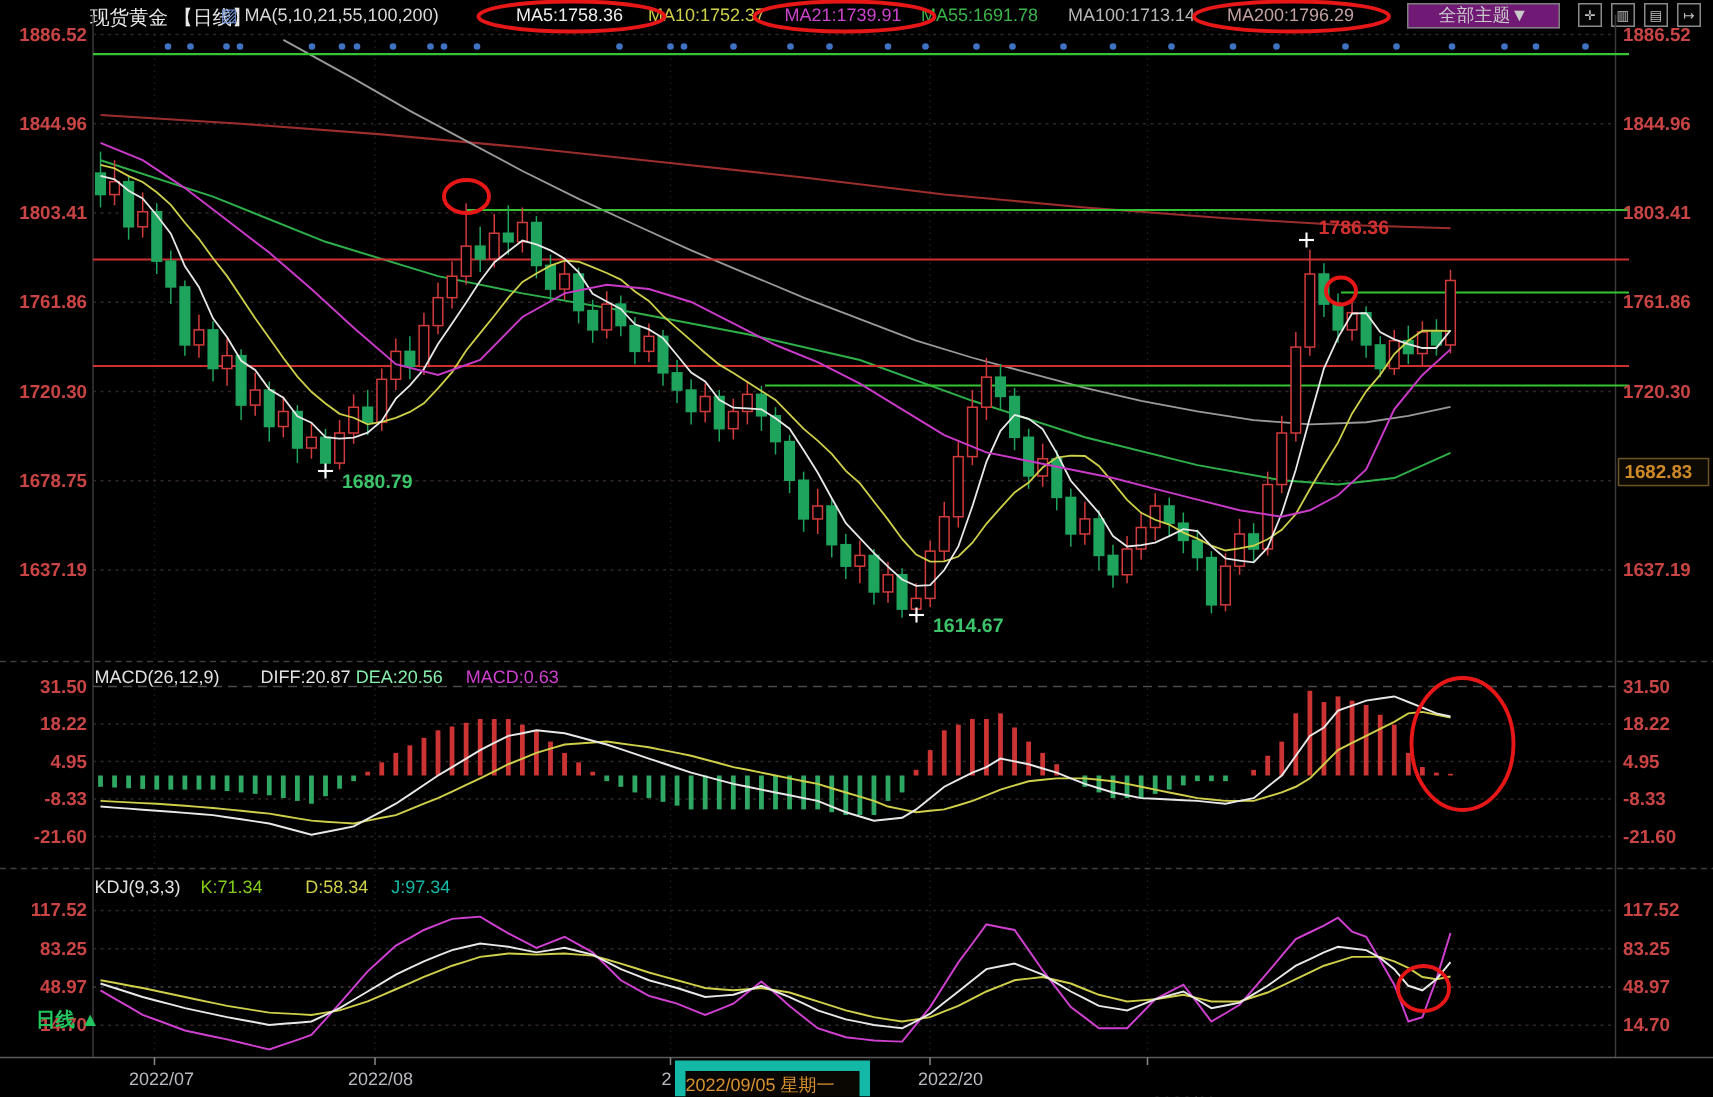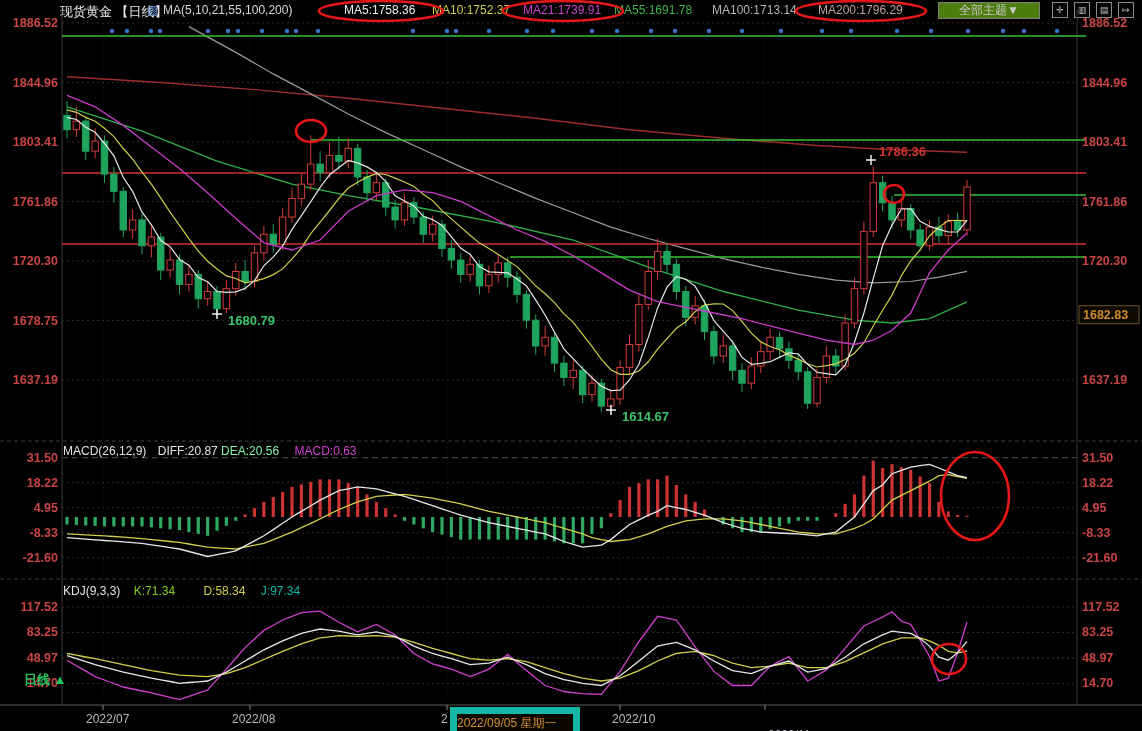--- a/index.html
+++ b/index.html
@@ -2,21 +2,21 @@
 <html><head>
 <meta charset="utf-8">
 <style>
   html,body{margin:0;padding:0;background:#000;}
   #app{position:relative;width:1142px;height:731px;background:#000;overflow:hidden;
        font-family:"Liberation Sans","DejaVu Sans",sans-serif;}
   #chart-svg{position:absolute;left:0;top:0;}
   .hdr-item{position:absolute;top:3px;font-size:12px;white-space:nowrap;}
   .sym{color:#e9e9e9;font-weight:normal;font-size:13px;}
   .btn-theme{position:absolute;left:938px;top:2px;width:100px;height:15px;line-height:15px;
-             text-align:center;color:#c9c9c9;font-size:12px;border:1px solid #7f7f7f;background:#4d7c0f;}
+             text-align:center;color:#c9c9c9;font-size:12px;border:1px solid #7f7f7f;background:#701a75;}
   .tool{position:absolute;top:2px;width:14px;height:14px;border:1px solid #8a8a8a;color:#c0c0c0;
         font-size:9px;line-height:14px;text-align:center;background:#050505;}
   .ind-hdr{position:absolute;font-size:12px;white-space:nowrap;}
   .ft-date{position:absolute;top:712px;font-size:12px;color:#b9b9c2;white-space:nowrap;}
   .period-tag{position:absolute;left:24px;top:671px;font-size:13px;font-weight:bold;color:#22c55e;}
   .tooltip{position:absolute;left:450px;top:707px;width:116px;height:18px;line-height:18px;
            text-align:left;color:#d8912f;font-size:12px;border:7px solid #14b8a6;background:#0a0703;}
 </style>
 </head>
 <body>
@@ -464,34 +464,34 @@
       <ellipse cx="949" cy="659" rx="17" ry="15" fill="none" stroke="#e81717" stroke-width="2.6"></ellipse>
       <line x1="103" y1="705" x2="103" y2="710" stroke="#888" stroke-width="1"></line>
       <line x1="250" y1="705" x2="250" y2="710" stroke="#888" stroke-width="1"></line>
       <line x1="447" y1="705" x2="447" y2="710" stroke="#888" stroke-width="1"></line>
       <line x1="620" y1="705" x2="620" y2="710" stroke="#888" stroke-width="1"></line>
       <line x1="765" y1="705" x2="765" y2="710" stroke="#888" stroke-width="1"></line>
     </svg>
 
   <div class="ind-hdr" style="left:63px;top:444px">
     <span style="color:#e2e2e2">MACD(26,12,9)</span>
-    <span style="color:#e2e2e2;margin-left:8px">DIFF:20.87</span>
+    <span style="color:#e2e2e2;margin-left:24px">DIFF:20.87</span>
     <span style="color:#86efac;">DEA:20.56</span>
     <span style="color:#d040d0;margin-left:12px">MACD:0.63</span>
   </div>
 
   <div class="ind-hdr" style="left:63px;top:584px">
     <span style="color:#e2e2e2">KDJ(9,3,3)</span>
     <span style="color:#84cc16;margin-left:10px">K:71.34</span>
     <span style="color:#cfcf4a;margin-left:25px">D:58.34</span>
     <span style="color:#14b8a6;margin-left:12px">J:97.34</span>
   </div>
 
   <div class="period-tag">日线 ▲</div>
   <div id="date-row">
       <span class="ft-date" style="left: 86px;">2022/07</span>
       <span class="ft-date" style="left: 232px;">2022/08</span>
       <span class="ft-date" style="left: 441px;">2</span>
-      <span class="ft-date" style="left: 612px;">2022/10</span>
+      <span class="ft-date" style="left: 612px;">2022/20</span>
       <span class="ft-date" style="left: 768px; margin-top: 16px;">2022/11</span>
     </div>
   <div class="tooltip">2022/09/05 星期一</div>
 </div>
 
 </body></html>

